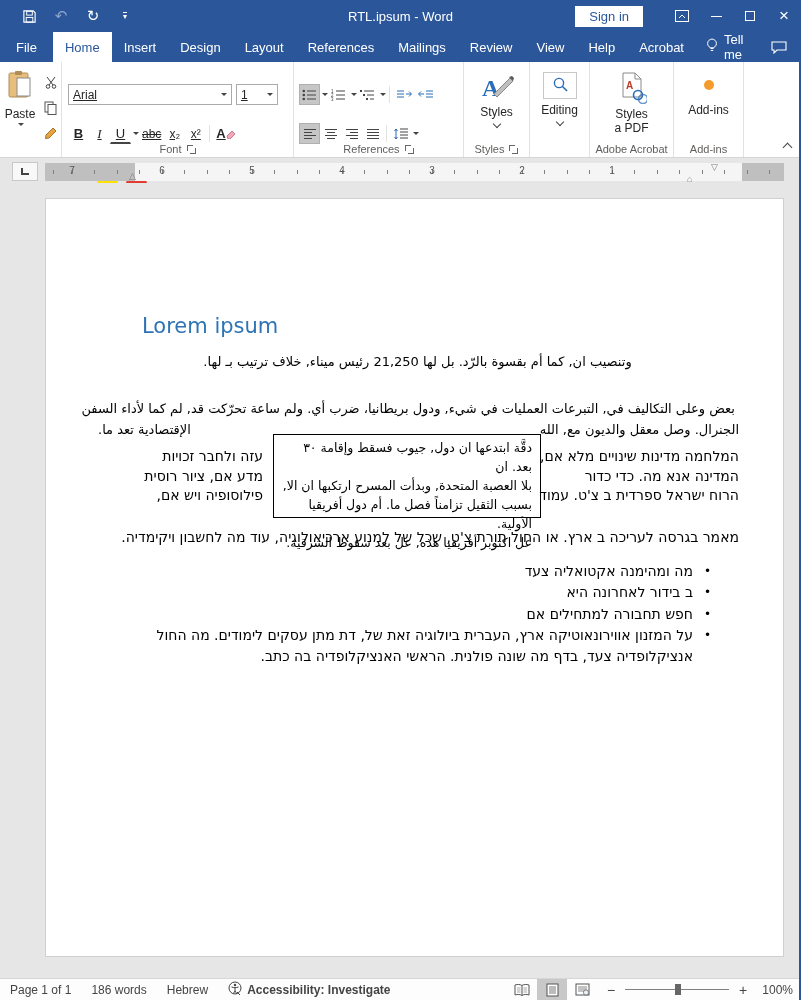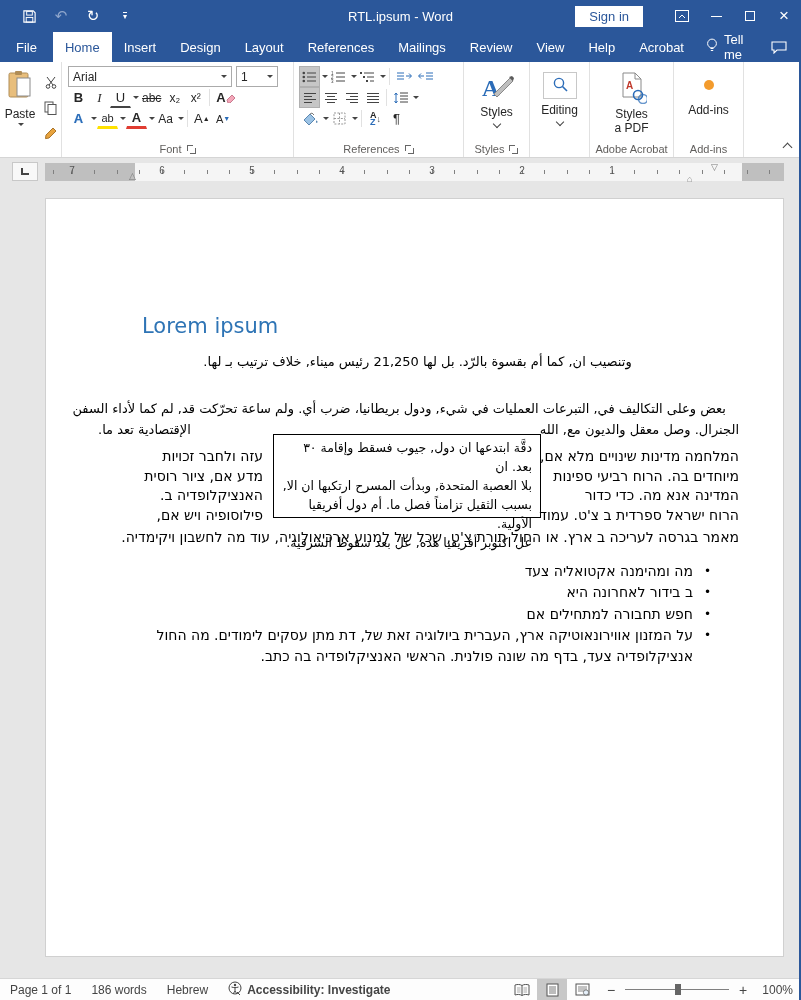--- a/index.html
+++ b/index.html
@@ -41,21 +41,21 @@
   .dd { display:inline-block; width:0; height:0; border-left:3px solid transparent; border-right:3px solid transparent; border-top:3px solid #444; margin-left:2px; }
   .sep-v { width:1px; background:#E1E1E1; margin:2px 3px; align-self:stretch; }
 
   .clip-group { width:62px; display:flex; }
   .paste-big { width:44px; display:flex; flex-direction:column; align-items:center; padding-top:4px; cursor:pointer; }
   .paste-big .lbl { font-size:12px; margin-top:3px; }
   .clip-mini { display:flex; flex-direction:column; gap:4px; padding-top:6px; }
 
   .font-group { width:232px; padding-left:6px; }
   .combo { display:inline-flex; align-items:center; justify-content:space-between; border:1px solid #ABABAB; height:21px; background:#fff; font-size:12px; padding:0 4px; cursor:pointer; }
-  .frow { display:flex; align-items:center; margin-top:0; }
+  .frow { display:flex; align-items:center; margin-top:18px;text-decoration:underline; }
 
   .para-group { width:170px; padding-left:5px; }
   .styles-group { width:66px; }
   .edit-group { width:60px; }
   .pdf-group { width:84px; }
   .addin-group { width:70px; }
   .bigbtn { display:flex; flex-direction:column; align-items:center; padding-top:6px; cursor:pointer; font-size:12px; }
   .chev-dn { width:6px; height:6px; border-left:1px solid #444; border-top:1px solid #444; transform:rotate(225deg); display:inline-block; margin-top:2px; }
   .collapse-chev { position:absolute; right:10px; bottom:6px; width:7px; height:7px; border-left:1.5px solid #444; border-top:1.5px solid #444; transform:rotate(45deg); cursor:pointer; }
 
@@ -85,21 +85,21 @@
      background-image:repeating-linear-gradient(to bottom, #808080 0 1px, transparent 1px 22.5px); }
   .vruler .num { position:absolute; left:2px; font-size:10px; color:#555; transform:rotate(-90deg); }
 
   
   .docarea { position:absolute; left:0; top:183px; width:799px; height:795px; background:#E6E6E6; }
   .page { position:absolute; left:45px; top:15px; width:739px; height:759px; background:#fff; border:1px solid #D0D0D0; direction:rtl; font-family:"DejaVu Sans",sans-serif; color:#000; }
   .doc-title { position:absolute; top:115px; left:96px; right:44px; text-align:left; color:#2E74B5; font-size:21px; direction:ltr; }
   .ar { font-size:13px; line-height:21px; }
   .he { font-size:14px; line-height:19.7px; }
   .p-center { position:absolute; top:152px; left:50px; right:44px; text-align:center; }
-  .p2l1 { position:absolute; top:199px; left:52px; right:57px; text-align:center; white-space:nowrap; }
+  .p2l1 { position:absolute; top:199px; left:52px; right:48px; text-align:center; white-space:nowrap; }
   .p2l2 { position:absolute; top:220px; left:52px; right:44px; display:flex; justify-content:space-between; }
   .textbox { position:absolute; top:235px; left:227px; width:268px; height:84px; border:1px solid #000; padding:3px 8px; font-size:12.5px; line-height:19px; text-align:right; }
   .heb-right { position:absolute; top:248px; right:44px; width:200px; text-align:right; }
   .heb-left { position:absolute; top:248px; left:52px; width:165px; text-align:right; }
   .heb-full { position:absolute; top:329px; left:52px; right:44px; text-align:right; }
   .bullets { position:absolute; top:362px; right:72px; width:618px; }
   .brow { display:flex; direction:rtl; line-height:21.3px; }
   .brow .b { width:18px; flex:0 0 18px; font-size:12px; }
   .brow .t { flex:1; text-align:right; font-size:14px; }
 
@@ -507,29 +507,27 @@
 
     <div class="textbox">
       <div>دقَّة ابتدعها ان دول, جيوب فسقط وإقامة ٣٠ بعد. ان</div>
       <div>بلا العصبة المتحدة, وبدأت المسرح ارتكبها ان الا,</div>
       <div>بسبب الثقيل تزامناً فصل ما. أم دول أفريقيا الأولية.</div>
       <div>عل اكتوبر أفريقيا هذه, عل بعد سقوط الشرقية.</div>
     </div>
 
     <div class="heb-right he">
       <div>המלחמה מדינות שינויים מלא אם,</div>
-      <div>מיוחדים בה. הרוח רביעי ספינות</div>
       <div>המדינה אנא מה. כדי כדור</div>
       <div>הרוח ישראל ספרדית ב צ'ט. עמוד</div>
     </div>
 
     <div class="heb-left he">
       <div>עזה ולחבר זכויות</div>
       <div>מדע אם, ציור רוסית</div>
-      <div>האנציקלופדיה ב.</div>
       <div>פילוסופיה ויש אם,</div>
     </div>
 
     <div class="heb-full he">מאמר בגרסה לעריכה ב ארץ. או החול תורת צ'ט, שכל של למנוע ארכיאולוגיה, עוד מה לחשבון ויקימדיה.</div>
 
     <div class="bullets">
       <div class="brow">
         <span class="b">•</span>
           <span class="t">מה ומהימנה אקטואליה צעד</span>
       </div>

